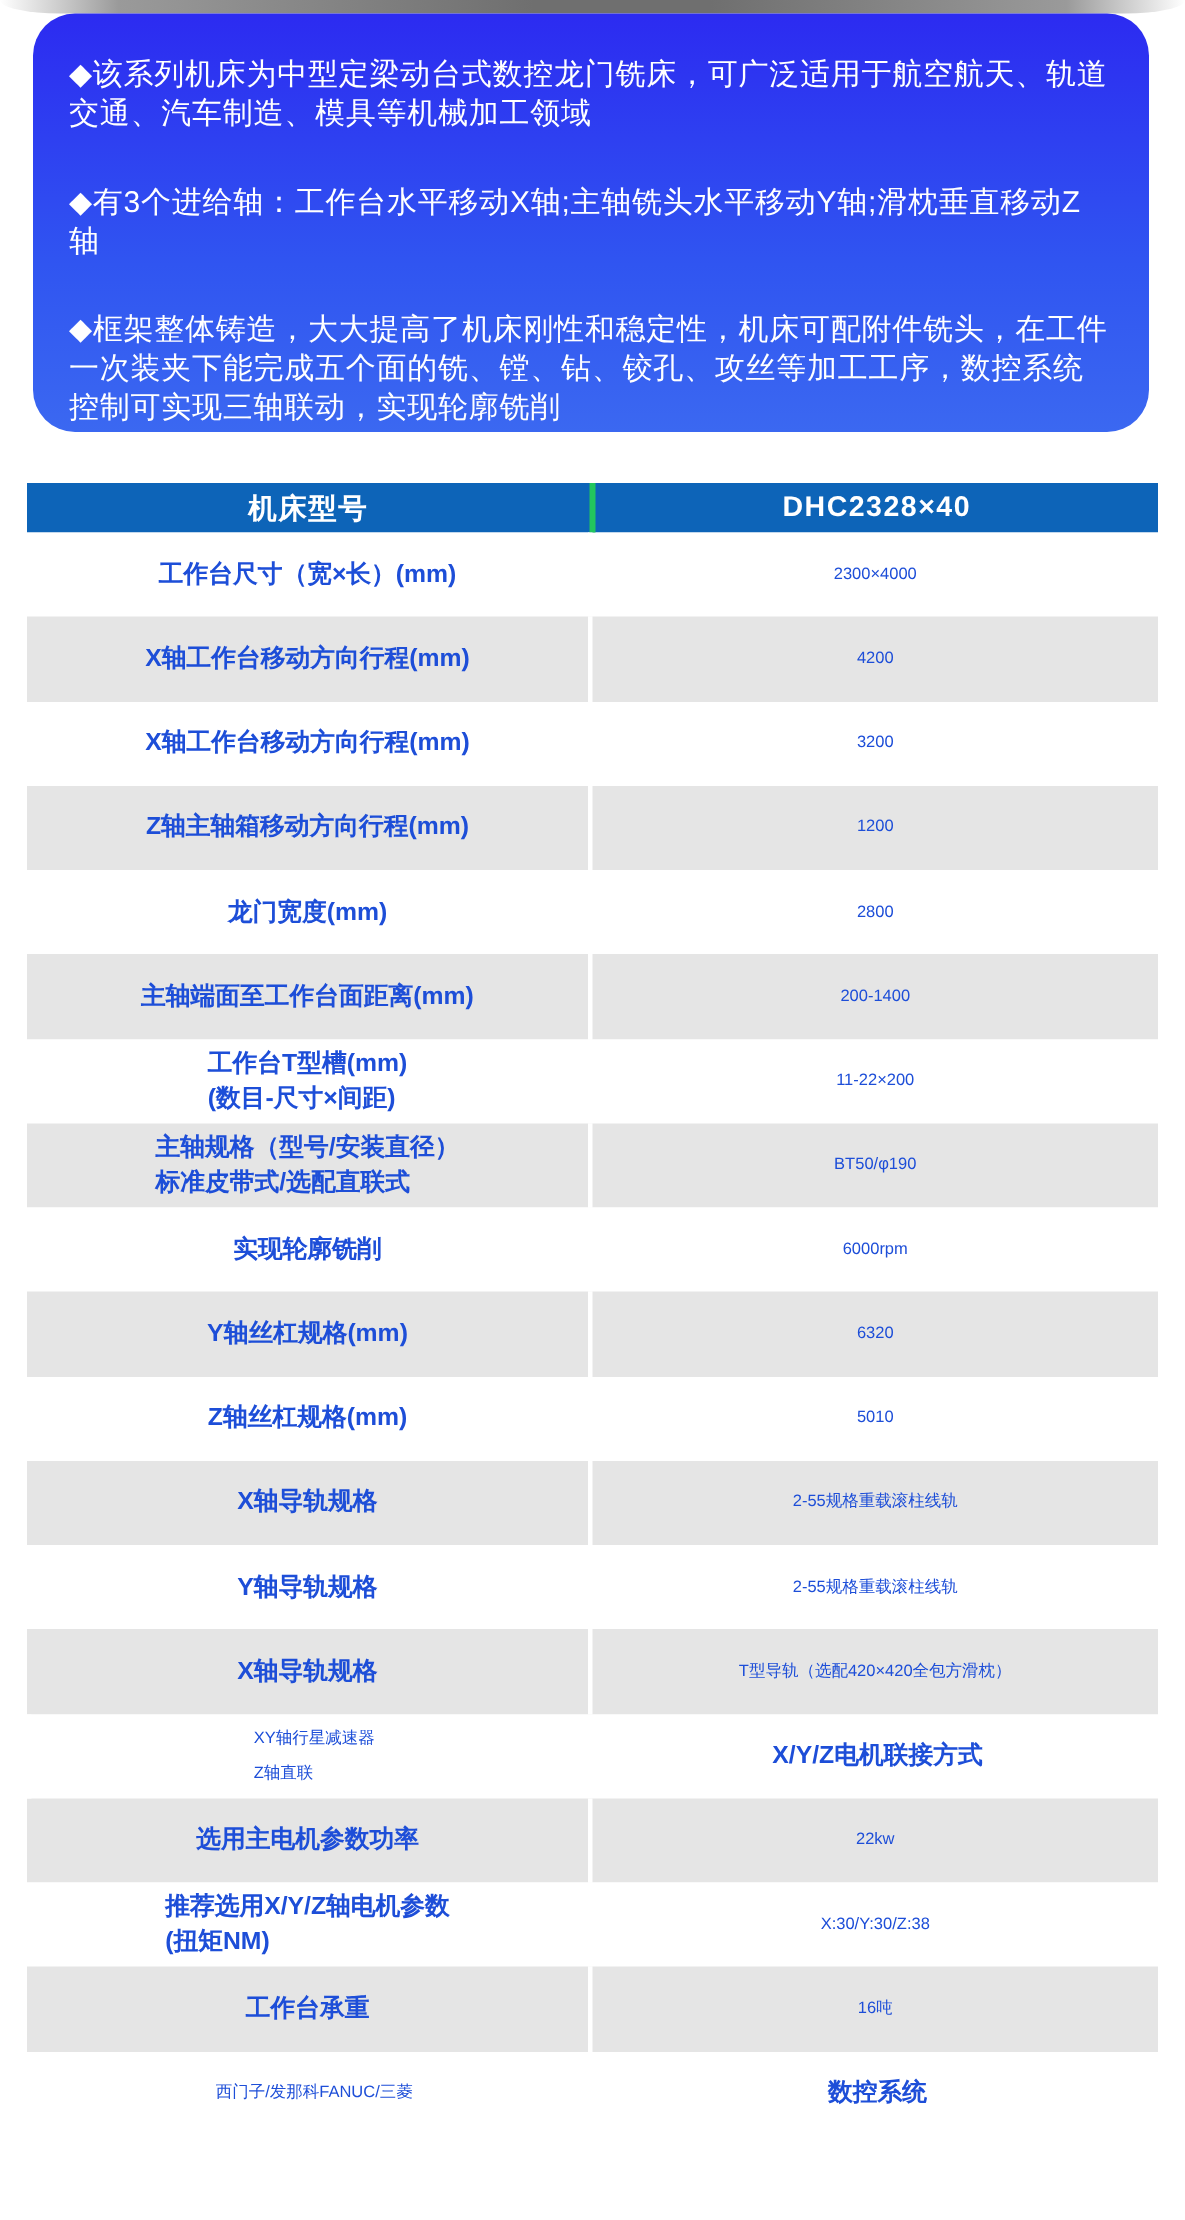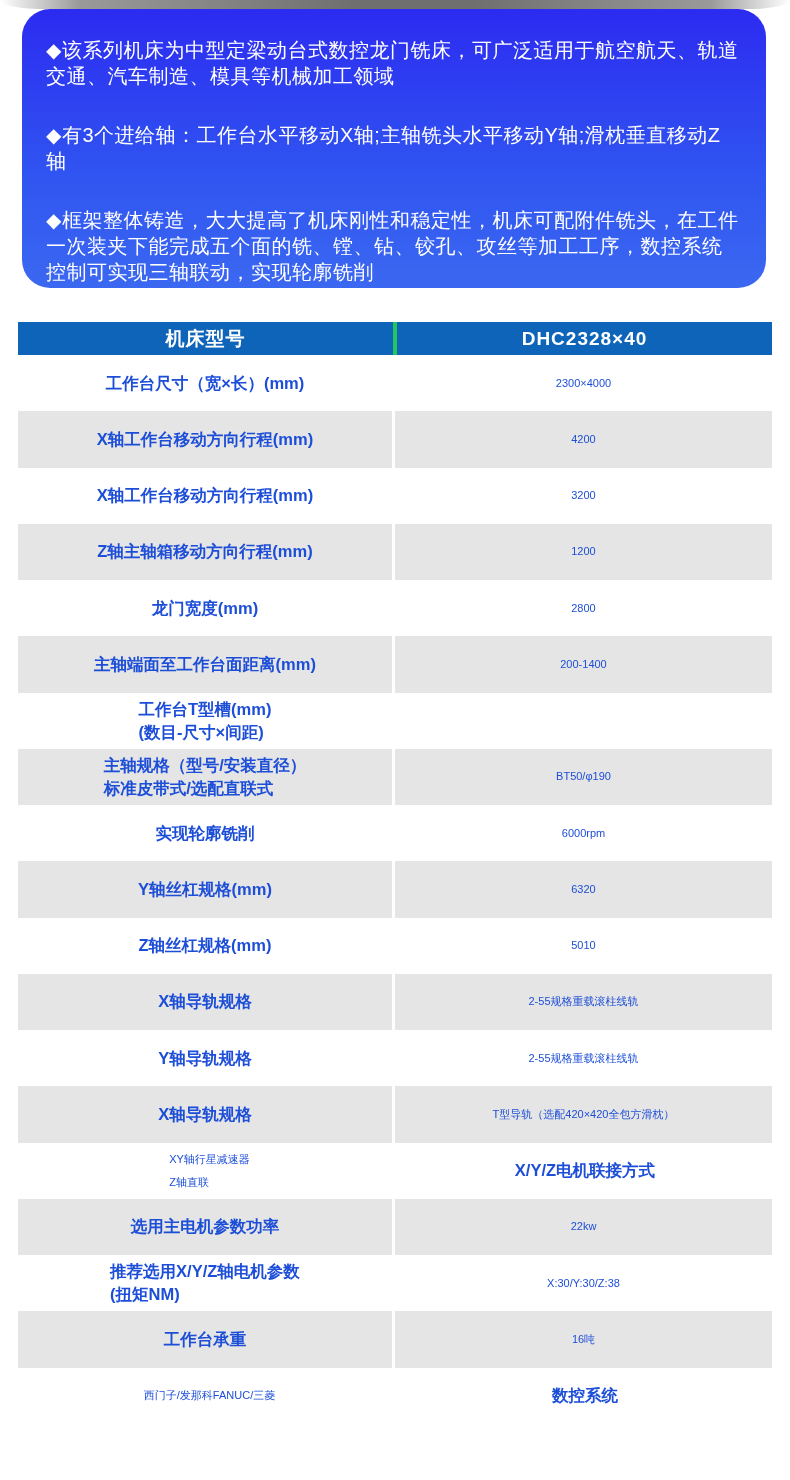--- a/index.html
+++ b/index.html
@@ -91,20 +91,21 @@
         <div class="cell label">龙门宽度(mm)</div>
         <div class="cell value">2800</div>
       </div>
       <div class="row">
         <div class="cell label">主轴端面至工作台面距离(mm)</div>
         <div class="cell value">200-1400</div>
       </div>
       <div class="row">
         <div class="cell label">工作台T型槽(mm)
 (数目-尺寸×间距)</div>
+        <div class="cell value">11-22×200</div>
       </div>
       <div class="row">
         <div class="cell label">主轴规格（型号/安装直径）
 标准皮带式/选配直联式</div>
         <div class="cell value">BT50/φ190</div>
       </div>
       <div class="row">
         <div class="cell label">实现轮廓铣削</div>
         <div class="cell value">6000rpm</div>
       </div>

